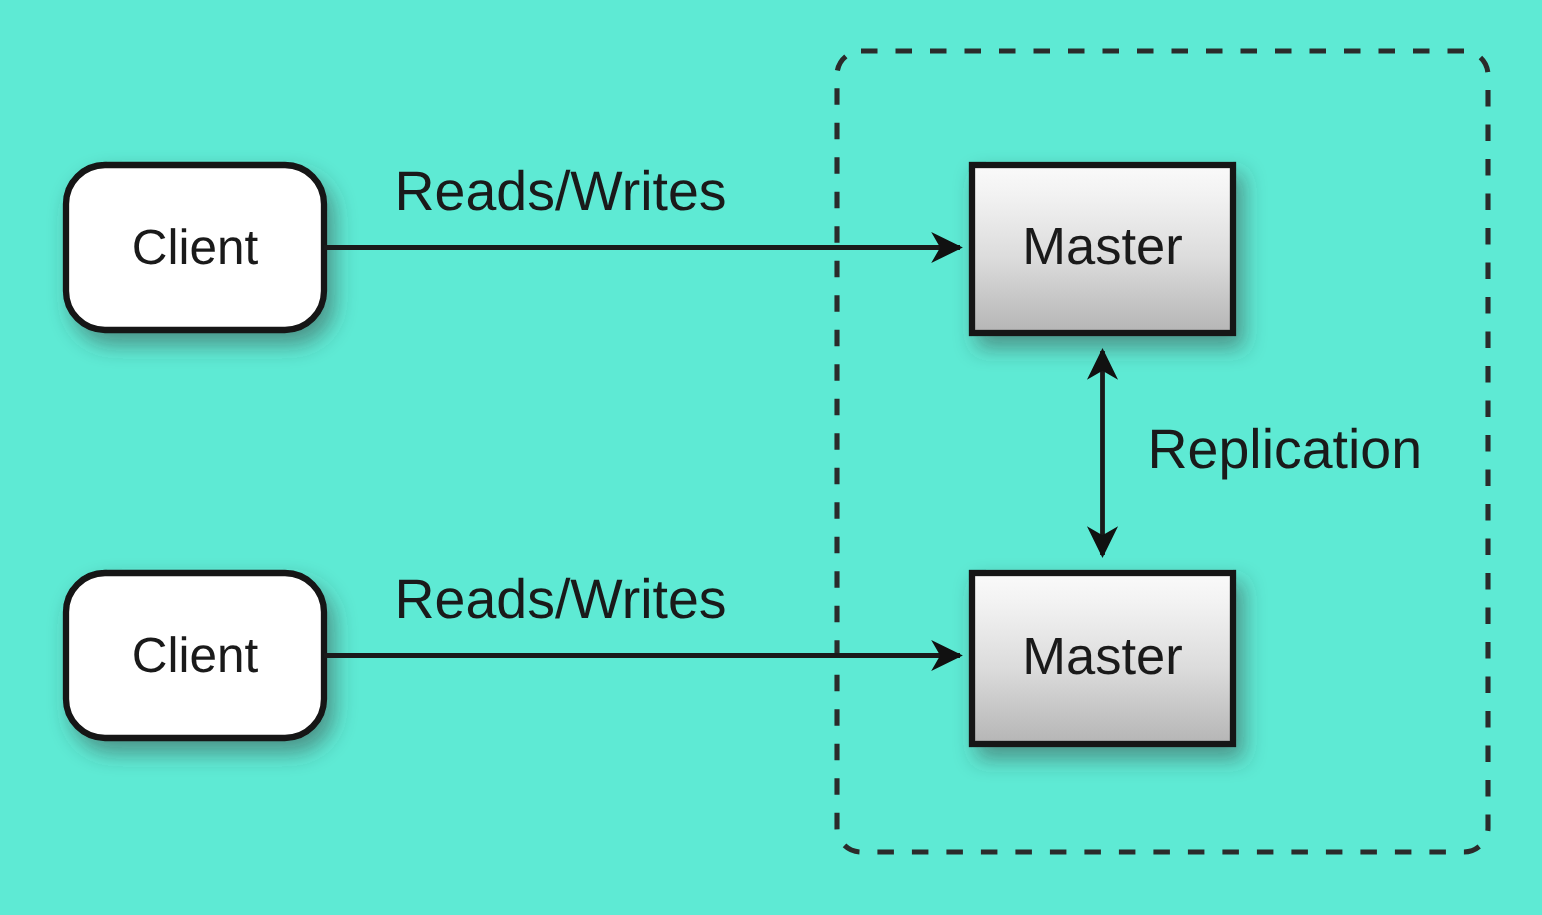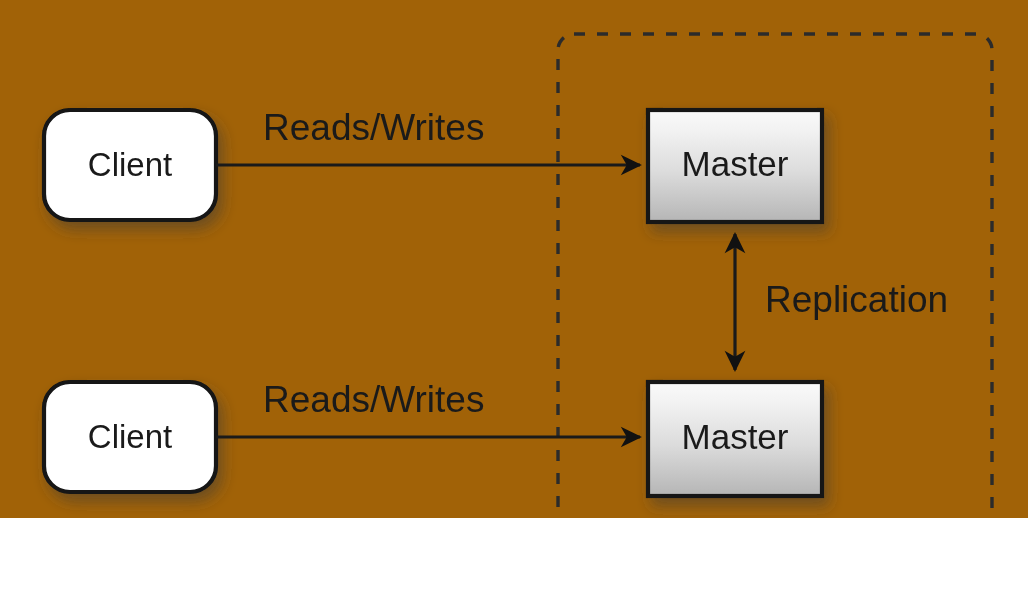--- a/index.html
+++ b/index.html
@@ -7,22 +7,22 @@
     margin: 0;
     padding: 0;
     background: #ffffff;
   }
   body {
     font-family: "Liberation Sans", sans-serif;
   }
   #canvas {
     position: relative;
     width: 1028px;
-    height: 518px;
-    background: #a16207;
+    height: 610px;
+    background: #5eead4;
     overflow: hidden;
   }
   #diagram-svg {
     position: absolute;
     top: 0;
     left: 0;
     width: 1028px;
     height: 610px;
   }
   .node-label {

